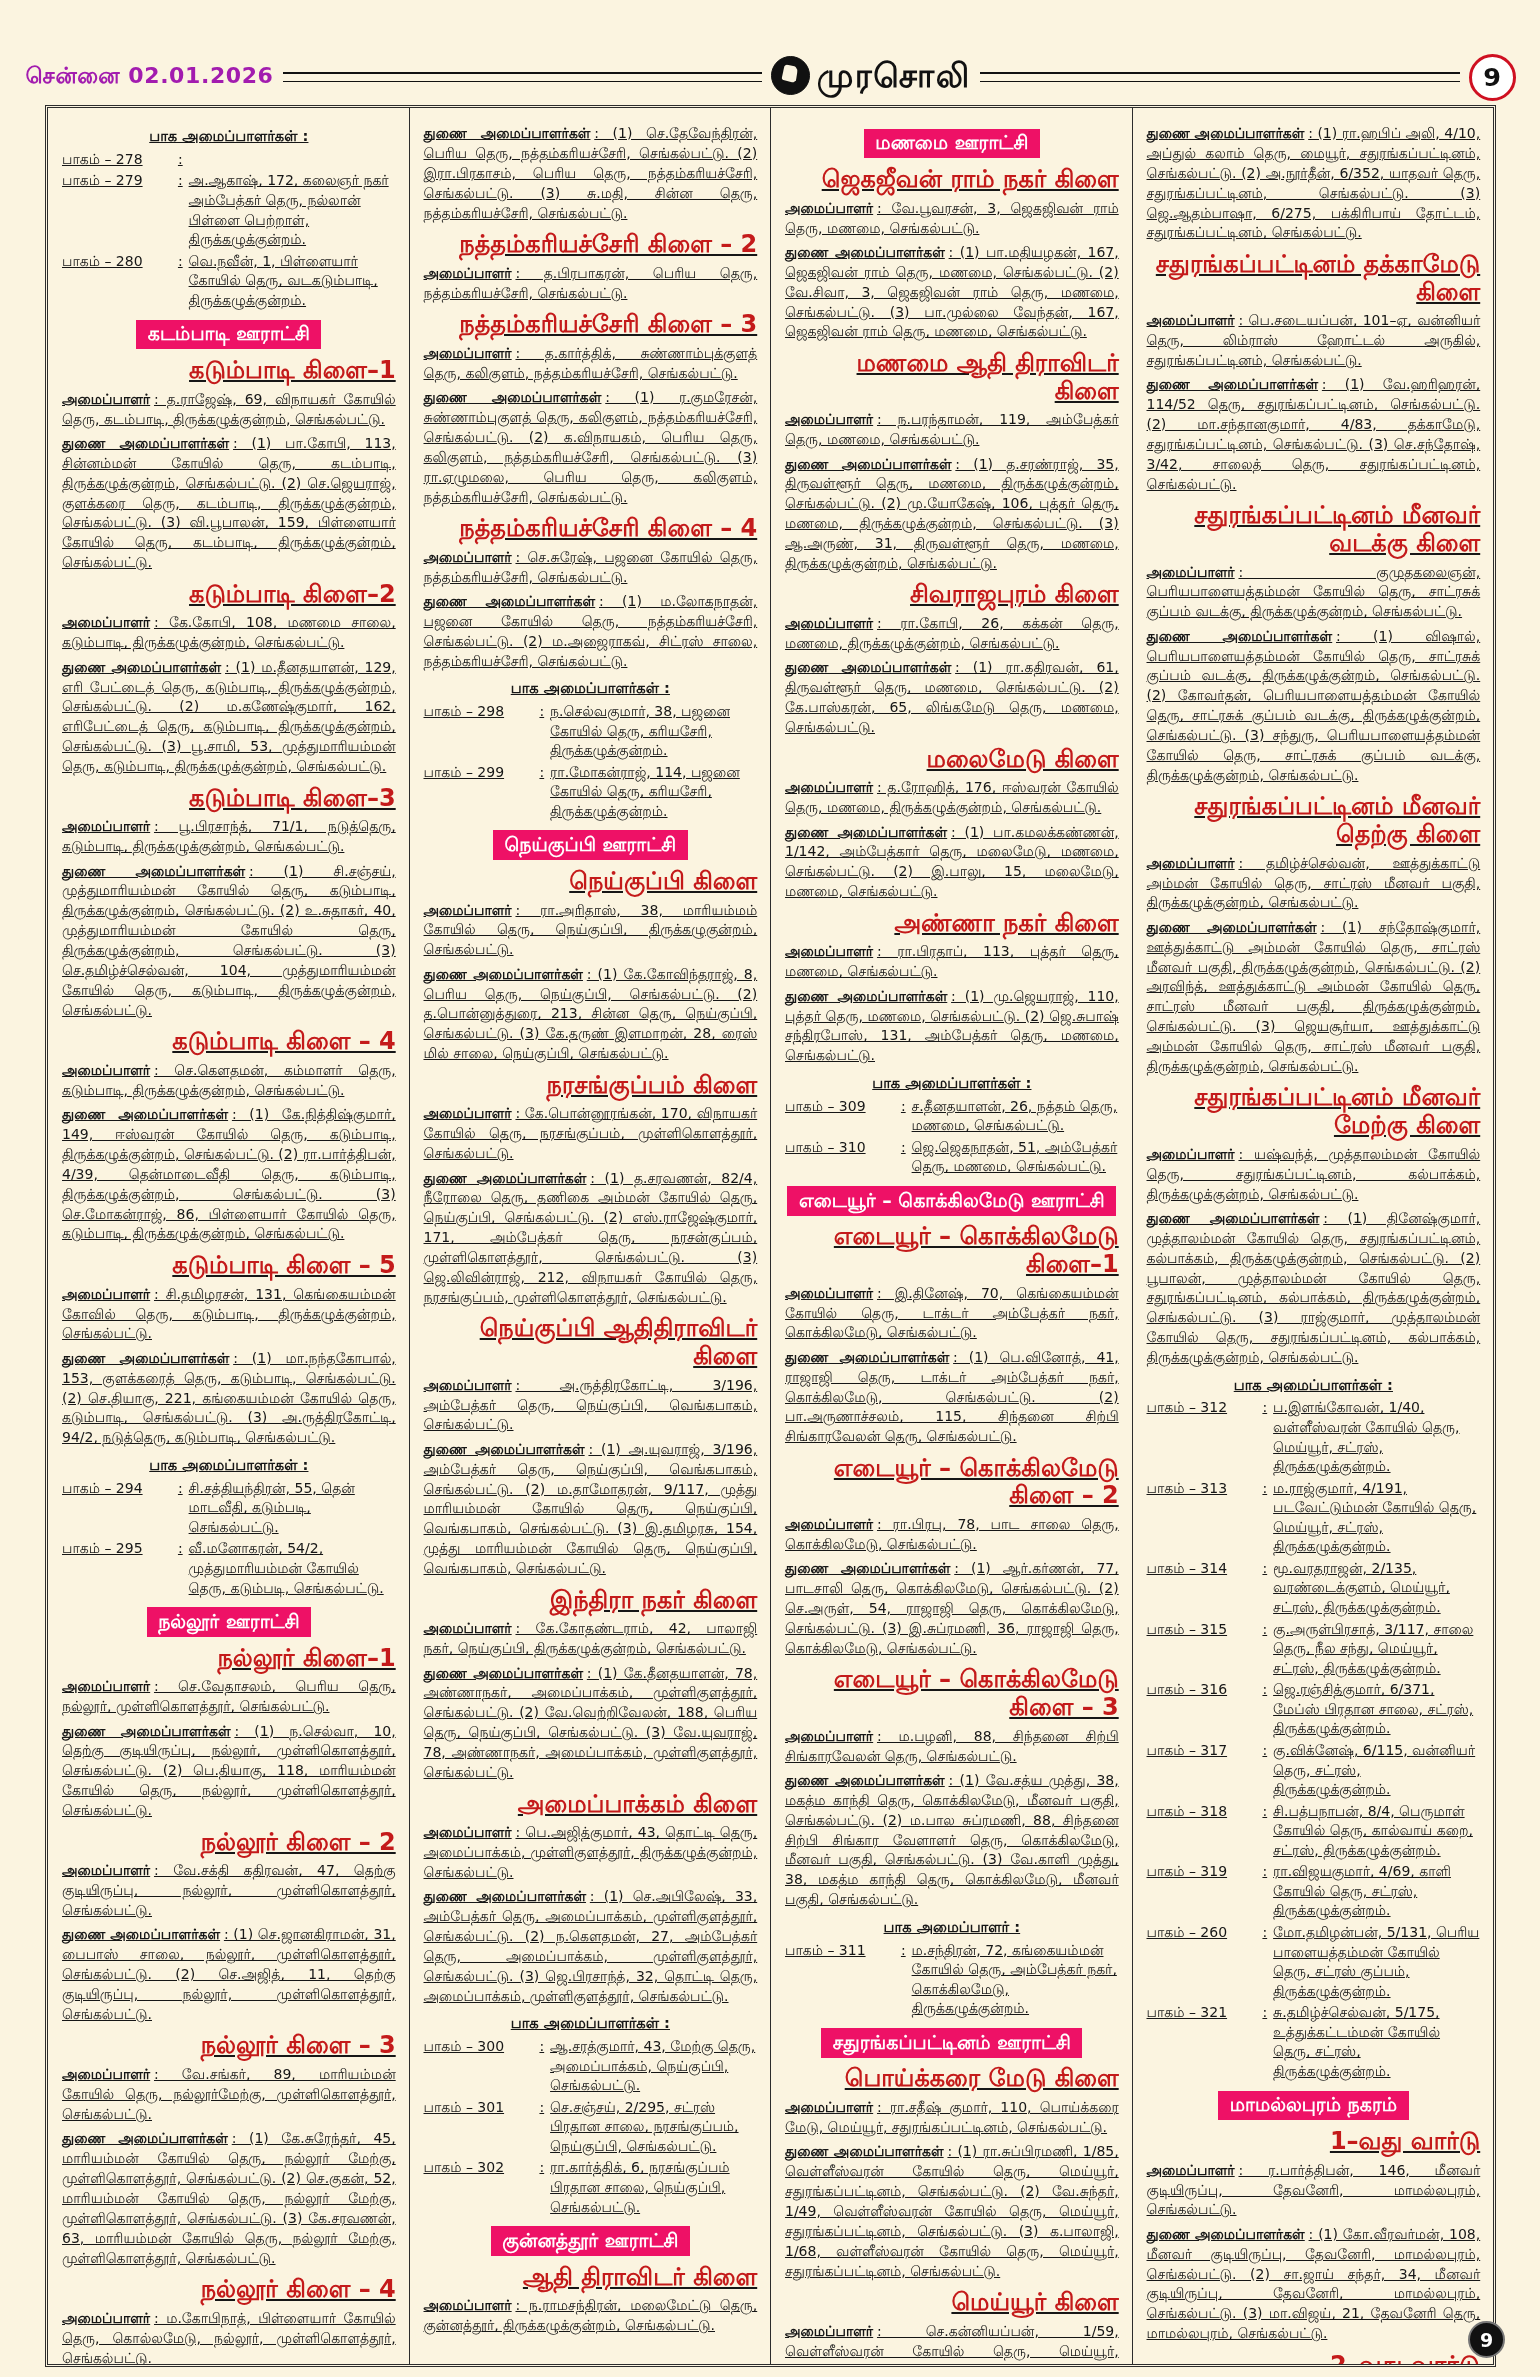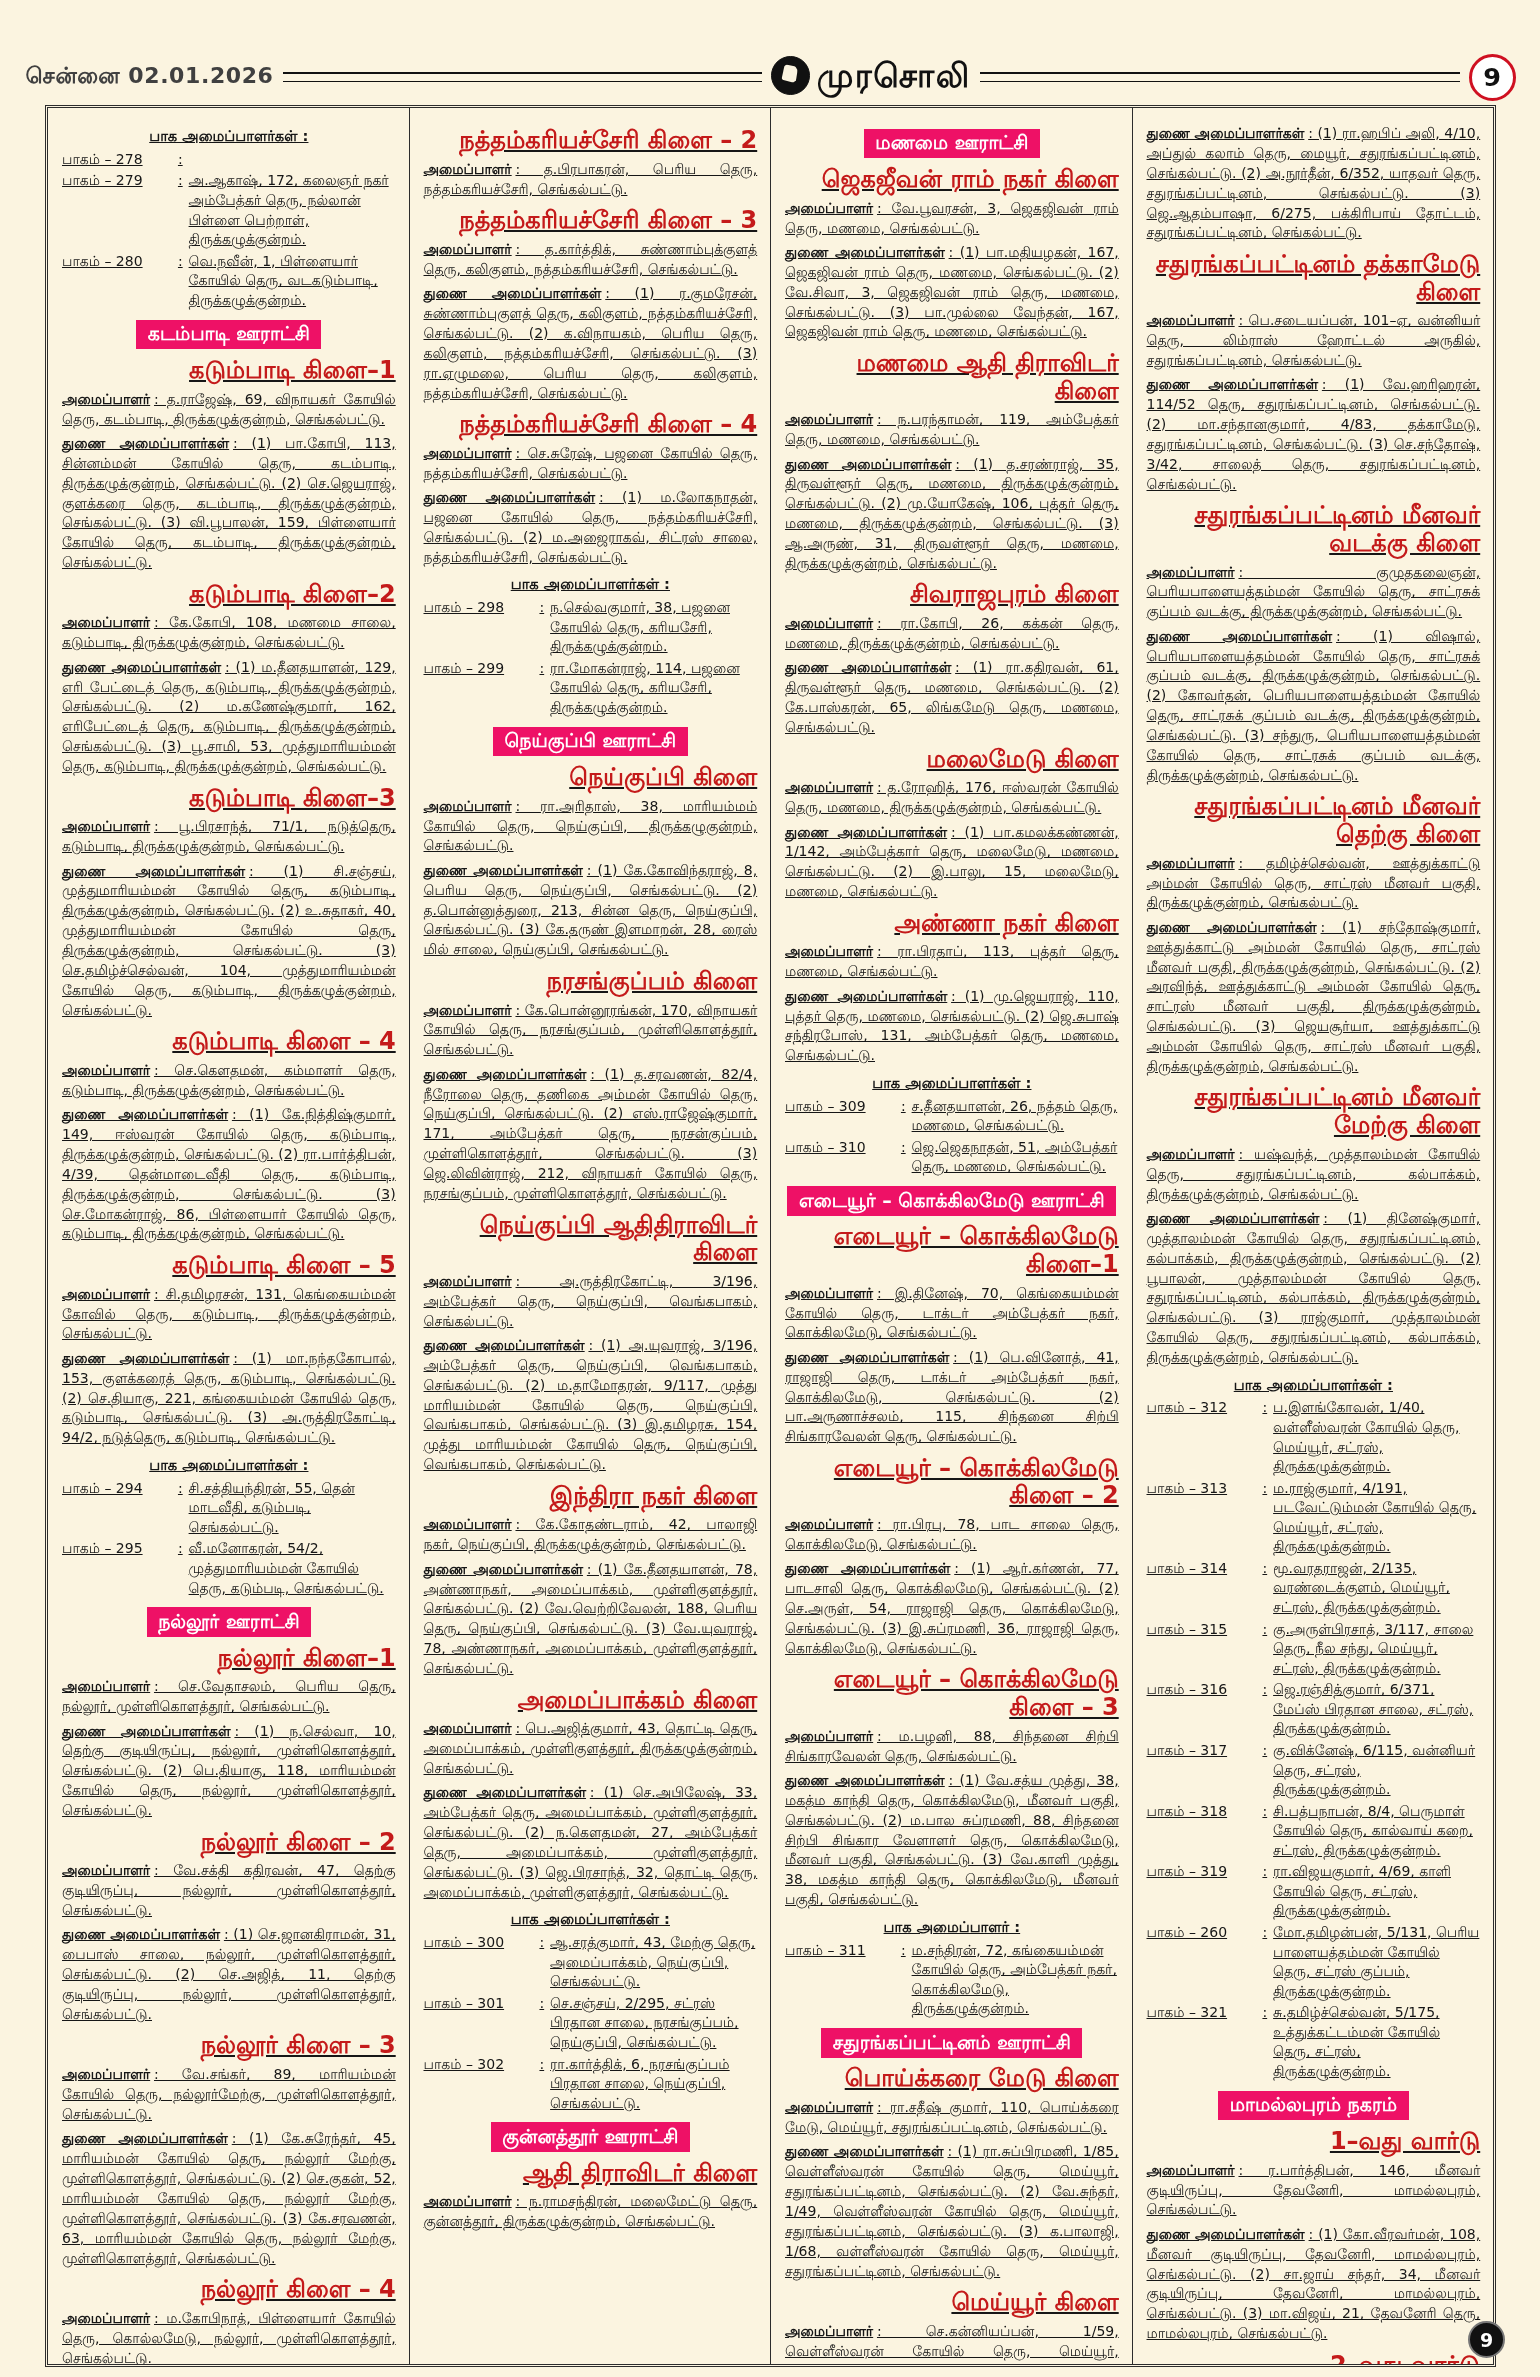--- a/index.html
+++ b/index.html
@@ -4,21 +4,21 @@
 <style>
   html,body{margin:0;padding:0;}
   body{
     width:1541px;height:2377px;position:relative;
     background:#fbf4e0;
     font-family:"DejaVu Sans",sans-serif;
     color:#161616;
   }
   
   .page-head{position:absolute;top:50px;left:25.5px;right:25.5px;height:54px;display:flex;align-items:center;}
-  .edition{font-size:22px;font-weight:bold;letter-spacing:0.6px;white-space:nowrap;color:#404040;}
+  .edition{font-size:22px;font-weight:bold;letter-spacing:0.6px;white-space:nowrap;color:#a21caf;}
   .rule{flex:1;height:6.4px;border-top:2.6px solid #111;border-bottom:1.9px solid #111;margin:0 9px;}
   .masthead-wrap{display:flex;align-items:flex-start;gap:6.4px;}
   .logo-disc{width:37px;height:37px;border-radius:50%;background:#111;border:1.9px solid #111;position:relative;flex:0 0 auto;}
   .logo-disc::after{content:"";position:absolute;left:9px;top:7.7px;width:16.6px;height:19px;border-radius:60% 60% 50% 50%;background:#fbf4e0;clip-path:polygon(20% 0,100% 15%,85% 100%,0 80%);}
   .masthead{font-size:33px;font-weight:bold;color:#111;letter-spacing:1.3px;}
   .pagenum-circle{width:41px;height:41px;border-radius:50%;background:#fff;border:3.8px solid #cf1021;display:flex;align-items:center;justify-content:center;font-size:25.5px;font-weight:bold;color:#111;flex:0 0 auto;}
   
   .frame{
     position:absolute;left:47px;top:107px;width:1447px;height:2258px;
     border:1.9px solid #2c2c2c;outline:0.6px solid #2c2c2c;outline-offset:1.3px;
@@ -112,20 +112,21 @@
       <div class="subhead">நல்லூர் கிளை – 2</div>
       <p class="para"><span class="plabel">அமைப்பாளர்</span><span class="ptext">: வே.சக்தி கதிரவன், 47, தெற்கு குடியிருப்பு, நல்லூர், முள்ளிகொளத்தூர், செங்கல்பட்டு.</span></p>
       <p class="para"><span class="plabel">துணை அமைப்பாளர்கள்</span><span class="ptext">: (1) செ.ஜானகிராமன், 31, பைபாஸ் சாலை, நல்லூர், முள்ளிகொளத்தூர், செங்கல்பட்டு. (2) செ.அஜித், 11, தெற்கு குடியிருப்பு, நல்லூர், முள்ளிகொளத்தூர், செங்கல்பட்டு.</span></p>
       <div class="subhead">நல்லூர் கிளை – 3</div>
       <p class="para"><span class="plabel">அமைப்பாளர்</span><span class="ptext">: வே.சங்கர், 89, மாரியம்மன் கோயில் தெரு, நல்லூர்மேற்கு, முள்ளிகொளத்தூர், செங்கல்பட்டு.</span></p>
       <p class="para"><span class="plabel">துணை அமைப்பாளர்கள்</span><span class="ptext">: (1) கே.சுரேந்தர், 45, மாரியம்மன் கோயில் தெரு, நல்லூர் மேற்கு, முள்ளிகொளத்தூர், செங்கல்பட்டு. (2) செ.குகன், 52, மாரியம்மன் கோயில் தெரு, நல்லூர் மேற்கு, முள்ளிகொளத்தூர், செங்கல்பட்டு. (3) கே.சரவணன், 63, மாரியம்மன் கோயில் தெரு, நல்லூர் மேற்கு, முள்ளிகொளத்தூர், செங்கல்பட்டு.</span></p>
       <div class="subhead">நல்லூர் கிளை – 4</div>
       <p class="para"><span class="plabel">அமைப்பாளர்</span><span class="ptext">: ம.கோபிநாத், பிள்ளையார் கோயில் தெரு, கொல்லமேடு, நல்லூர், முள்ளிகொளத்தூர், செங்கல்பட்டு.</span></p>
     </div>
   <div class="col">
+      <p class="para"><span class="plabel">துணை அமைப்பாளர்கள்</span><span class="ptext">: (1) செ.தேவேந்திரன், பெரிய தெரு, நத்தம்கரியச்சேரி, செங்கல்பட்டு. (2) இரா.பிரகாசம், பெரிய தெரு, நத்தம்கரியச்சேரி, செங்கல்பட்டு. (3) சு.மதி, சின்ன தெரு, நத்தம்கரியச்சேரி, செங்கல்பட்டு.</span></p>
       <div class="subhead">நத்தம்கரியச்சேரி கிளை – 2</div>
       <p class="para"><span class="plabel">அமைப்பாளர்</span><span class="ptext">: த.பிரபாகரன், பெரிய தெரு, நத்தம்கரியச்சேரி, செங்கல்பட்டு.</span></p>
       <div class="subhead">நத்தம்கரியச்சேரி கிளை – 3</div>
       <p class="para"><span class="plabel">அமைப்பாளர்</span><span class="ptext">: த.கார்த்திக், சுண்ணாம்புக்குளத் தெரு, கலிகுளம், நத்தம்கரியச்சேரி, செங்கல்பட்டு.</span></p>
       <p class="para"><span class="plabel">துணை அமைப்பாளர்கள்</span><span class="ptext">: (1) ர.குமரேசன், சுண்ணாம்புகுளத் தெரு, கலிகுளம், நத்தம்கரியச்சேரி, செங்கல்பட்டு. (2) க.விநாயகம், பெரிய தெரு, கலிகுளம், நத்தம்கரியச்சேரி, செங்கல்பட்டு. (3) ரா.ஏழுமலை, பெரிய தெரு, கலிகுளம், நத்தம்கரியச்சேரி, செங்கல்பட்டு.</span></p>
       <div class="subhead">நத்தம்கரியச்சேரி கிளை – 4</div>
       <p class="para"><span class="plabel">அமைப்பாளர்</span><span class="ptext">: செ.சுரேஷ், பஜனை கோயில் தெரு, நத்தம்கரியச்சேரி, செங்கல்பட்டு.</span></p>
       <p class="para"><span class="plabel">துணை அமைப்பாளர்கள்</span><span class="ptext">: (1) ம.லோகநாதன், பஜனை கோயில் தெரு, நத்தம்கரியச்சேரி, செங்கல்பட்டு. (2) ம.அஜைராகவ், சிட்ரஸ் சாலை, நத்தம்கரியச்சேரி, செங்கல்பட்டு.</span></p>
       <div class="center-label">பாக அமைப்பாளர்கள் :</div>
       <div class="baga">

